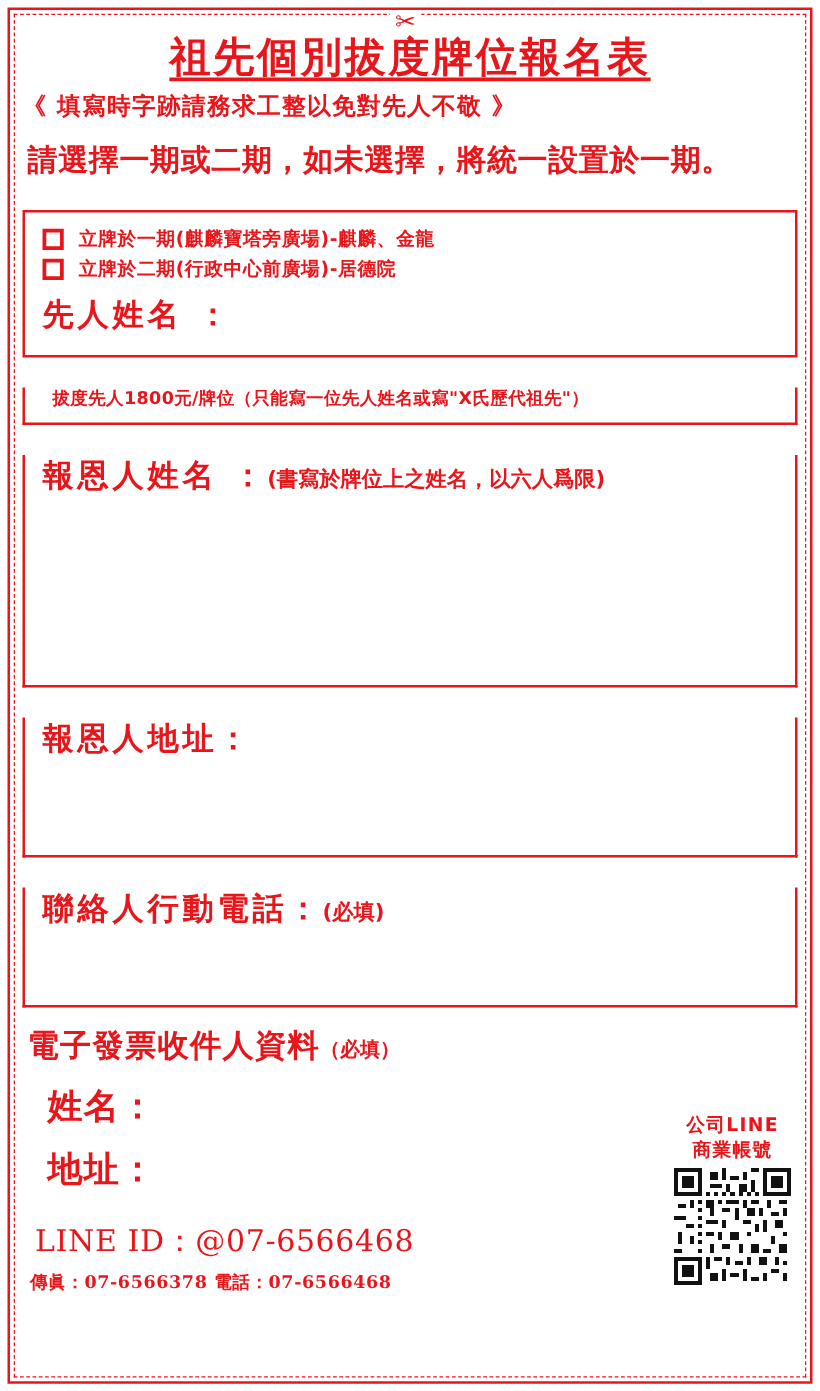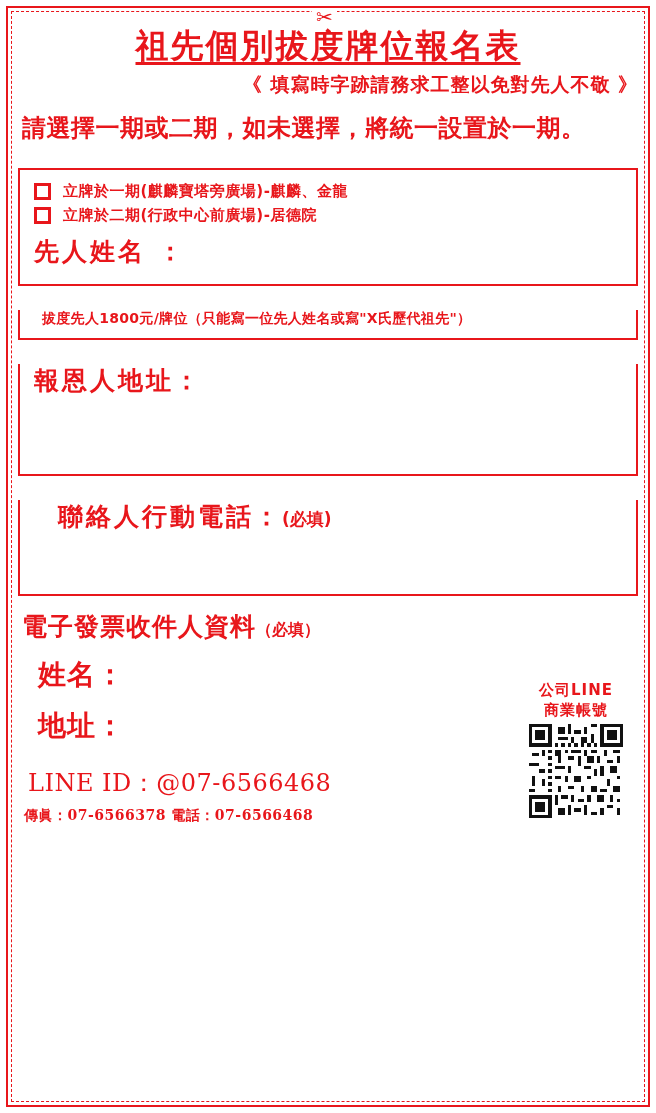--- a/index.html
+++ b/index.html
@@ -61,21 +61,21 @@
     font-family: "DejaVu Serif", "Liberation Serif", serif;
     font-size: 33px;
     font-weight: bold;
     letter-spacing: 2px;
     text-decoration: underline;
     text-underline-offset: 5px;
     margin-top: 8px;
     line-height: 1.2;
   }
   .subtitle {
-    text-align: right;
+    text-align: left;
     font-size: 19px;
     font-weight: bold;
     letter-spacing: 1px;
     margin-top: 6px;
   }
   .notice {
     text-align: left;
     font-size: 24px;
     font-weight: bold;
     letter-spacing: 0.5px;
@@ -126,21 +126,21 @@
   .hint {
     font-size: 14px;
     font-weight: bold;
     margin: 12px 0 10px 22px;
     letter-spacing: 0.3px;
   }
 
   .sec-name { height: 118px; }
   .sec-donor { height: 186px; }
   .sec-addr { height: 112px; }
-  .sec-phone { height: 96px; padding-left: 24px; }
+  .sec-phone { height: 96px; }
 
   .footer {
     margin-top: 14px;
     position: relative;
   }
   .f-title {
     font-size: 25px;
     font-weight: bold;
     letter-spacing: 1px;
     margin-left: 4px;
@@ -164,21 +164,21 @@
   .faxline {
     font-family: "DejaVu Serif", "Liberation Serif", serif;
     font-size: 14px;
     font-weight: bold;
     margin: 8px 0 0 6px;
     letter-spacing: 0.5px;
   }
 
   .qr-wrap {
     position: absolute;
-    right: 10px;
+    right: 0;
     top: 70px;
     width: 104px;
     text-align: center;
   }
   .qr-cap {
     font-size: 15px;
     font-weight: bold;
     line-height: 1.35;
     letter-spacing: 1px;
   }
@@ -213,20 +213,25 @@
         <span class="chk"></span>
         <span class="opt-small">立牌於二期(行政中心前廣場)-居德院</span>
       </div>
       <div class="field-label">先人姓名 ：</div>
     </div>
 
     <div class="box">
       <div class="hint">拔度先人1800元/牌位（只能寫一位先人姓名或寫"X氏歷代祖先"）</div>
     </div>
 
+    <div class="box sec-donor">
+      <div class="field-label">
+        <span>報恩人姓名 ：</span><span class="suffix">(書寫於牌位上之姓名，以六人爲限)</span>
+      </div>
+    </div>
 
     <div class="box sec-addr">
       <div class="field-label">報恩人地址：</div>
     </div>
 
     <div class="box sec-phone">
       <div class="field-label">
         <span>聯絡人行動電話：</span><span class="suffix">(必填)</span>
       </div>
     </div>

